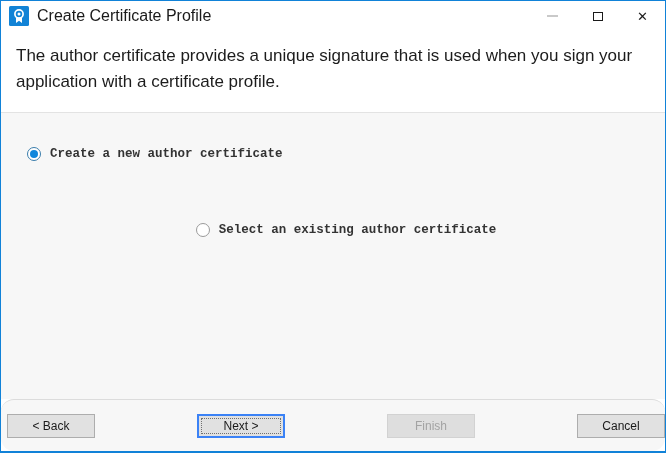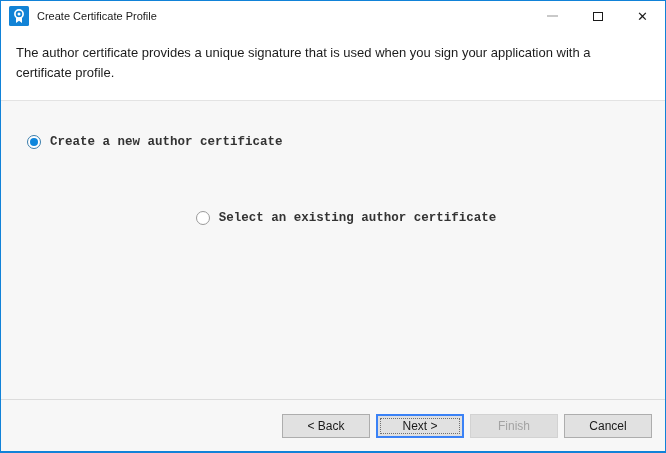--- a/index.html
+++ b/index.html
@@ -11,21 +11,21 @@
     border: 1px solid #1182d8;
     border-bottom-width: 2px;
     background: #ffffff;
     display: flex; flex-direction: column;
     overflow: hidden;
   }
 
   
   .titlebar { height: 30px; display: flex; align-items: center; background: #fff; flex: 0 0 auto; }
   .app-icon { width: 20px; height: 20px; margin-left: 8px; flex: 0 0 auto; }
-  .title-text { margin-left: 8px; font-size: 11px; color: #1a1a1a; }
+  .title-text { margin-left: 8px; font-size: 16px; color: #1a1a1a; }
   .win-controls { margin-left: auto; display: flex; height: 100%; }
   .win-btn { width: 45px; height: 100%; display: flex; align-items: center; justify-content: center; cursor: default; }
   .glyph-min { width: 11px; height: 2px; background: #c9c9c9; }
   .glyph-max { width: 10px; height: 9px; border: 1px solid #1a1a1a; background: transparent; }
   .glyph-close { font-size: 13px; color: #1a1a1a; line-height: 1; }
 
   
   .stepbar { height: 29px; display: flex; background: #fff; flex: 0 0 auto; }
   .step { height: 100%; display: flex; align-items: center; font-size: 12px; }
   .step-1 {
@@ -50,21 +50,21 @@
   .badge-active { background: #ffffff; color: #0e86dc; }
   .badge-pending { background: #b5b5b5; color: #8f8f8f; }
   .step-label { white-space: nowrap; }
   .step-1 .step-label, .step-2 .step-label { color: #ffffff; font-weight: bold; }
   .step-3 .step-label { color: #555555; }
 
   
   .description {
     background: #ffffff; flex: 0 0 auto;
     padding: 12px 22px 18px 15px;
-    font-size: 13px; line-height: 1.5; color: #1c1c1c;
+    font-size: 17px; line-height: 1.5; color: #1c1c1c;
     border-bottom: 1px solid #e3e3e3;
   }
 
   
   .content { flex: 1 1 auto; background: #f7f7f7; font-family: Liberation Mono, monospace; }
   .radio-row { display: flex; align-items: center; margin-left: 26px; cursor: default; }
   .radio-row.first { padding-top: 0; margin-top: 34px; }
   .radio-row.second { margin-top: 62px; justify-content: center; }
   .radio { width: 14px; height: 14px; border-radius: 50%; background: #fff; position: relative; flex: 0 0 auto; }
   .radio.checked { border: 1px solid #3a7dab; }
@@ -72,22 +72,22 @@
     content: ""; position: absolute; left: 2px; top: 2px; right: 2px; bottom: 2px;
     border-radius: 50%; background: #0e86dc;
   }
   .radio.unchecked { border: 1px solid #9a9a9a; }
   .radio-label { margin-left: 9px; font-size: 12.5px; font-weight: bold; color: #333333; }
 
   
   .footer {
     height: 52px; flex: 0 0 auto; background: #f7f7f7;
     border-top: 1px solid #dcdcdc;
-    display: flex; align-items: center; justify-content: flex-end;
-    padding-right: 13px;
+    display: flex; align-items: center; justify-content: space-between;
+    border-radius: 13px;
   }
   .btn {
     width: 88px; height: 24px; margin-left: 6px;
     background: #e1e1e1; border: 1px solid #adadad;
     font-family: "Liberation Sans", sans-serif;
     font-size: 12px; color: #1a1a1a;
     display: inline-flex; align-items: center; justify-content: center;
     cursor: default;
   }
   .btn-default { border: 2px solid #3b82f6; position: relative; }

